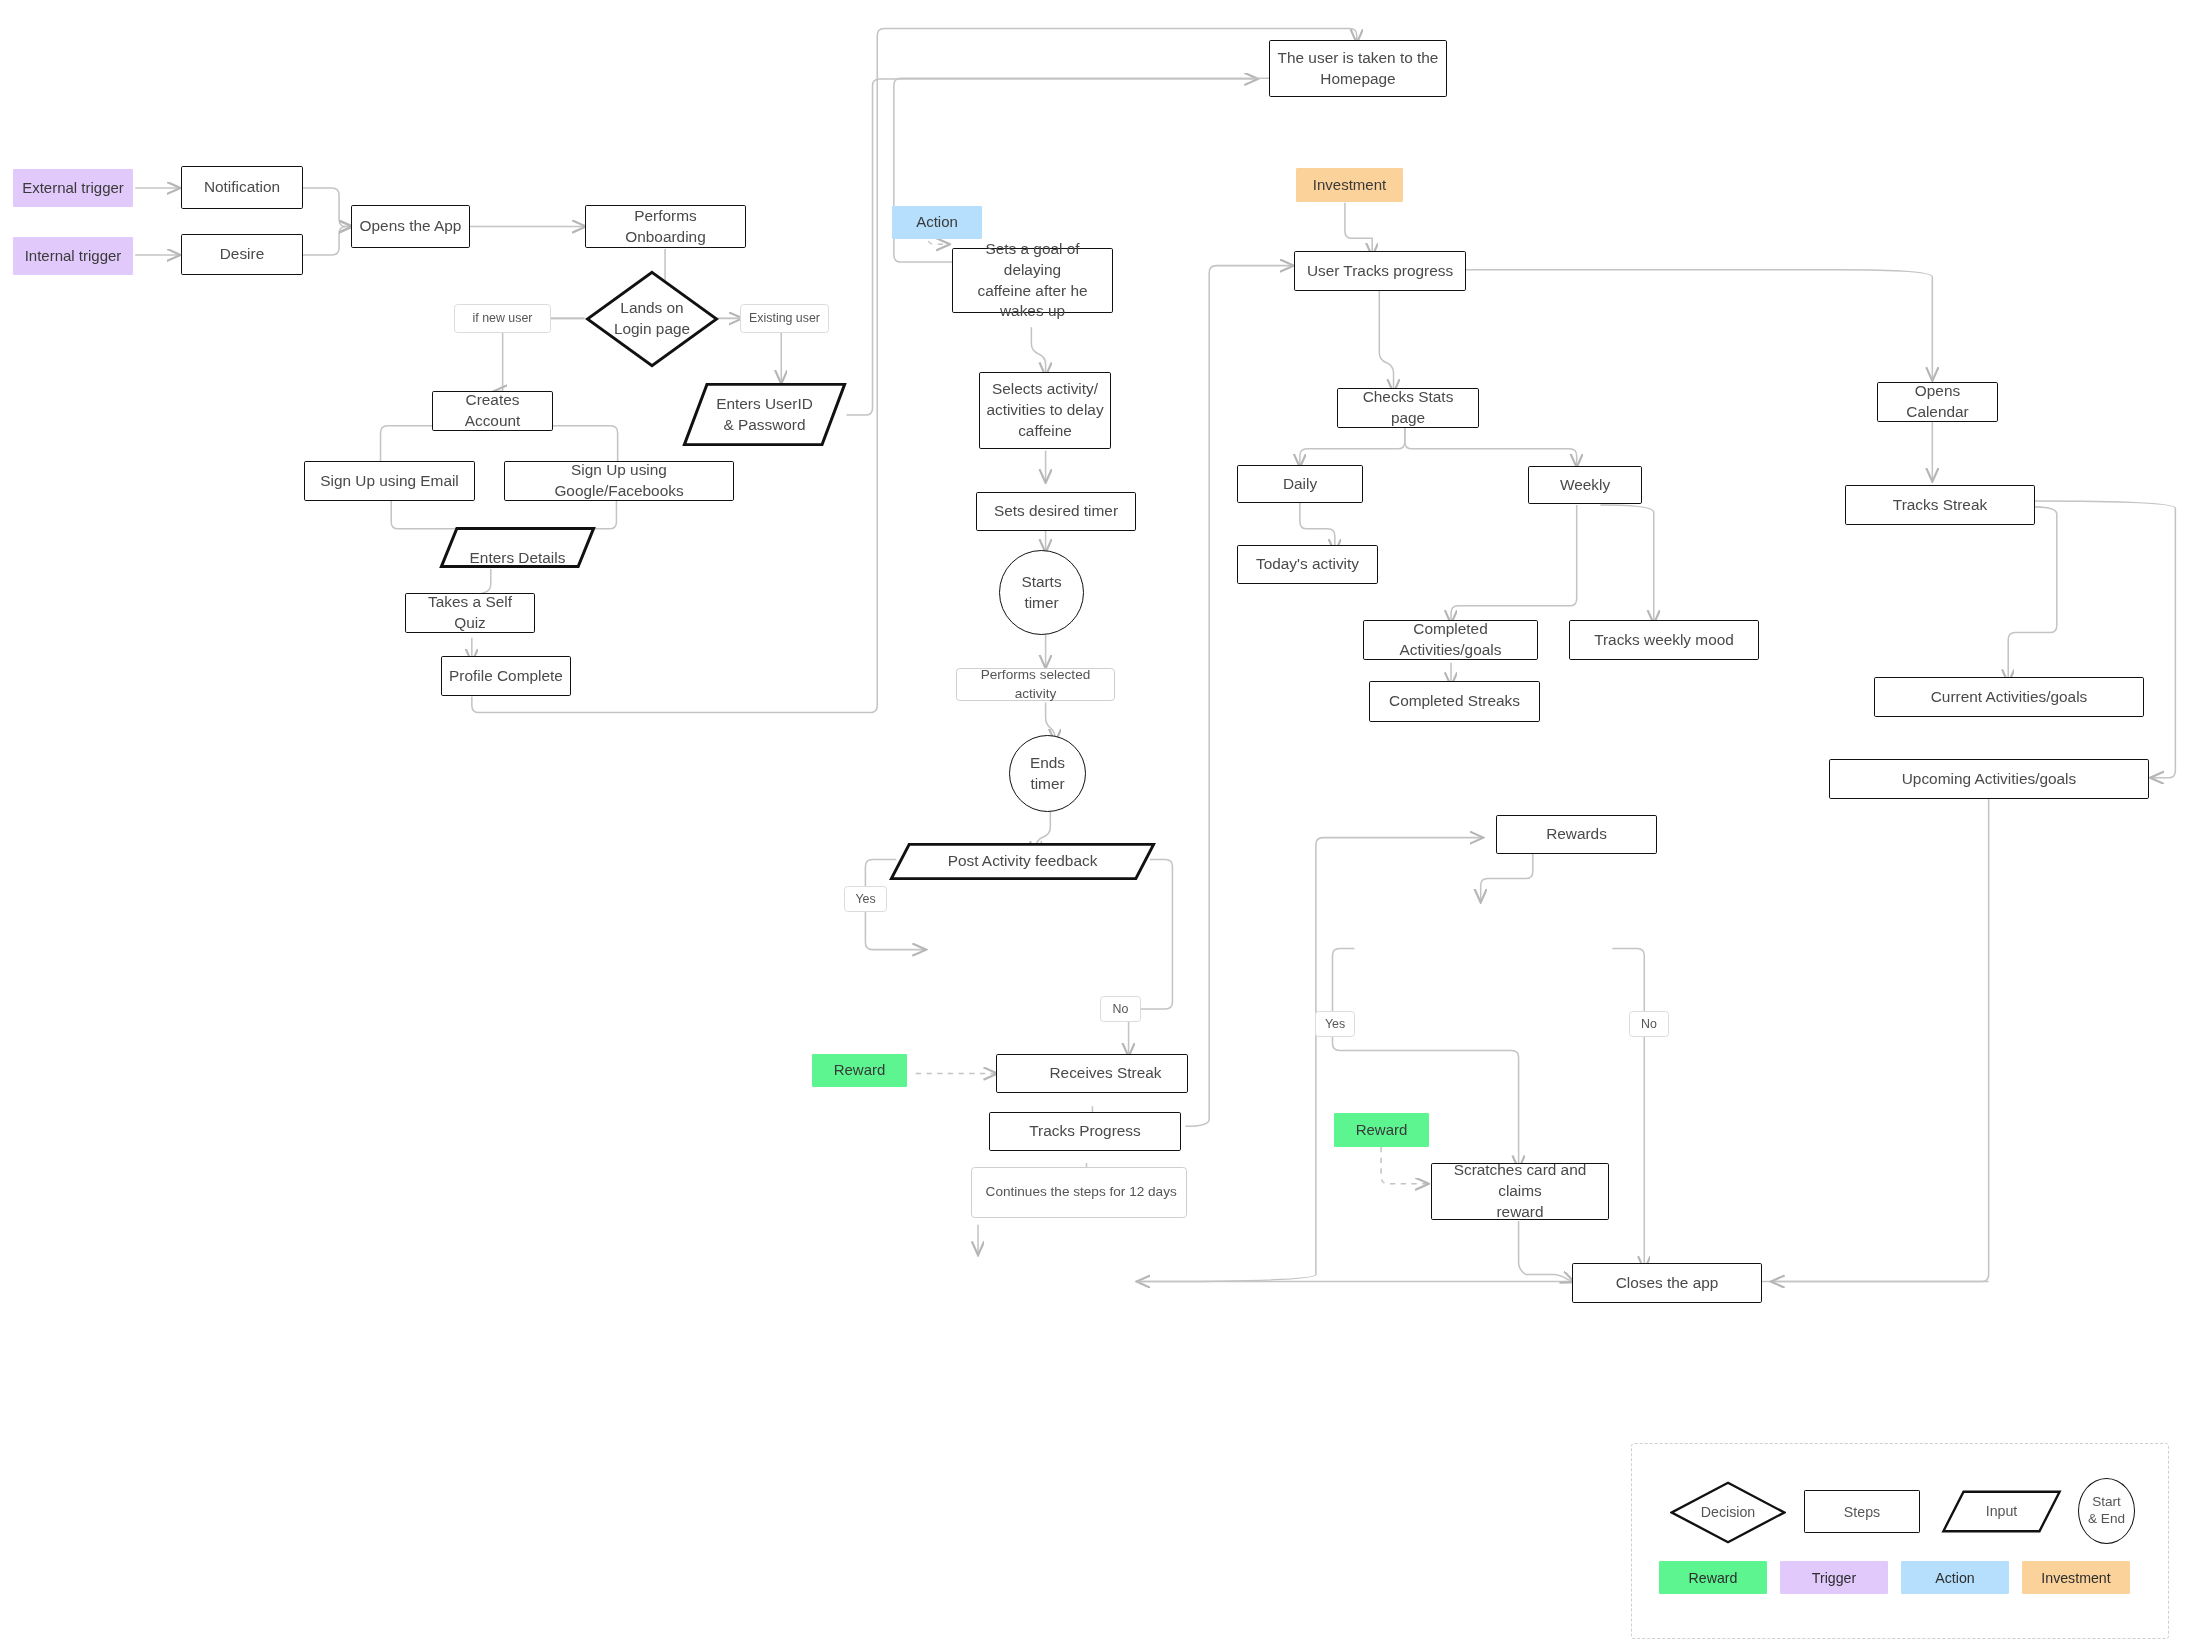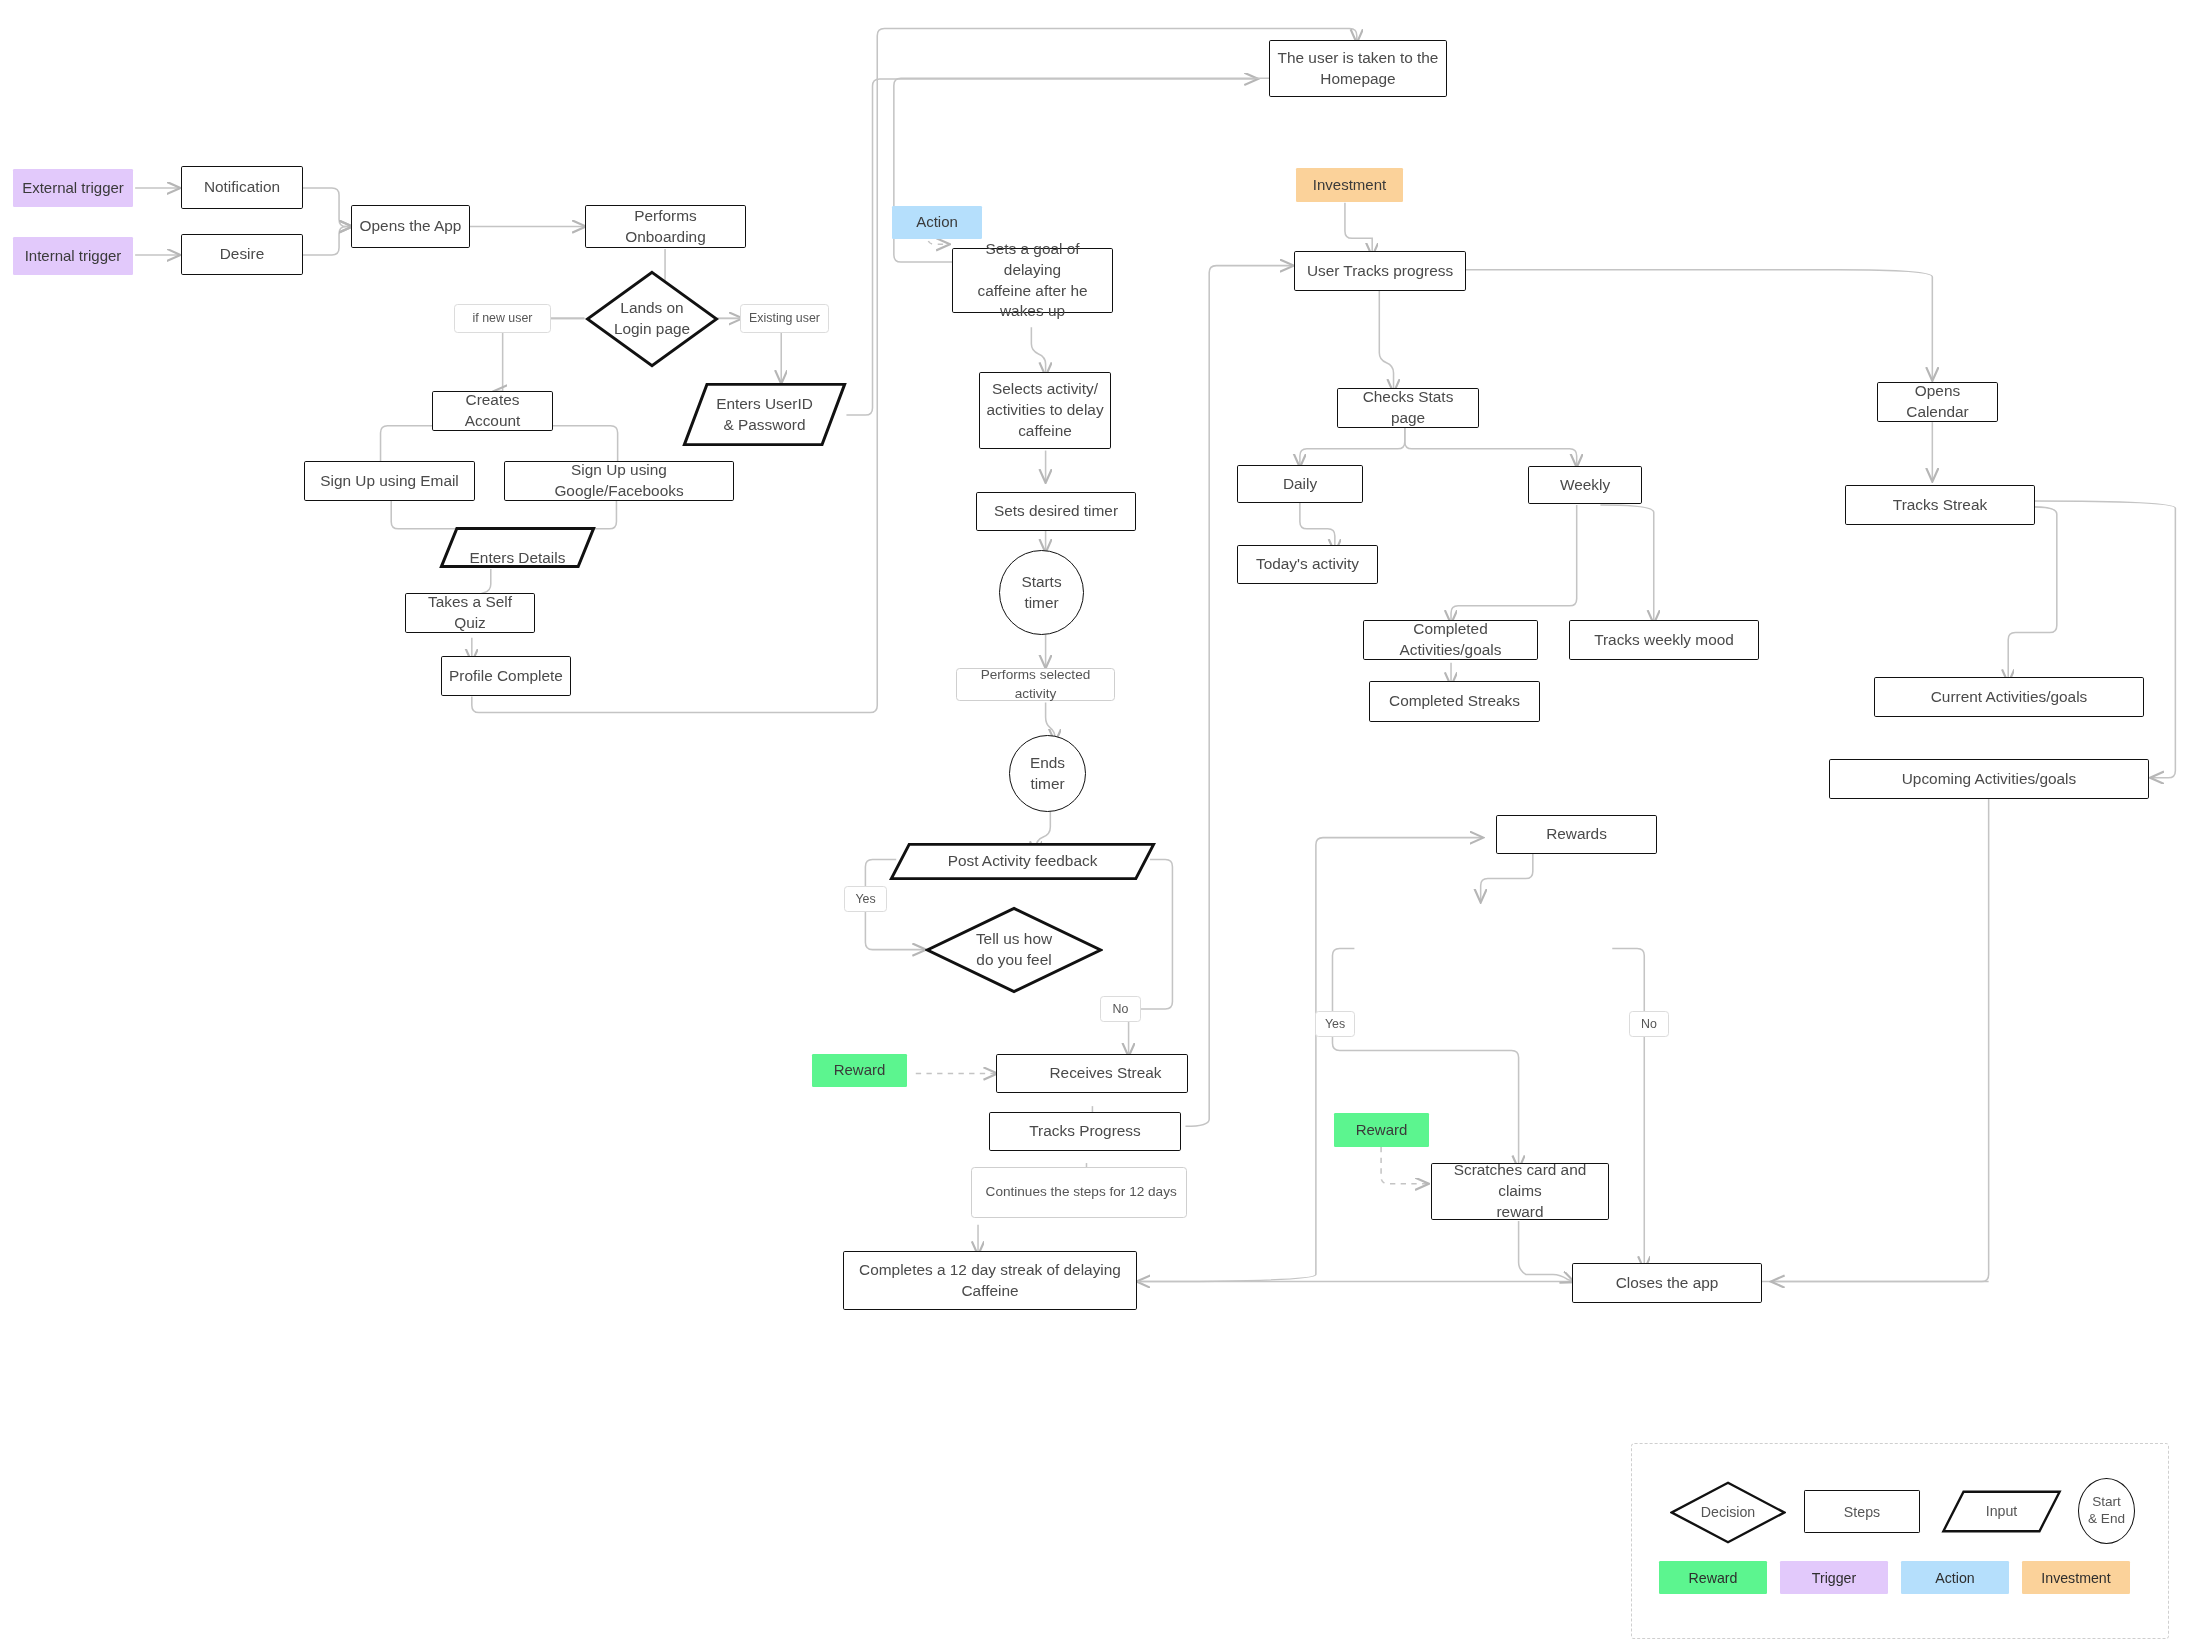--- a/index.html
+++ b/index.html
@@ -235,38 +235,30 @@
 
   <div class="node para" style="left:889px;top:842px;width:267px;height:39px;">
     <svg class="pshape" viewBox="0 0 450 66" preserveAspectRatio="none">
       <polygon points="34,4 446,4 416,62 4,62" fill="#fff" stroke="#111" stroke-width="5"></polygon>
     </svg>
     <div class="ptext">Post Activity feedback</div>
   </div>
 
   <div class="node chip" style="left:844px;top:886px;width:43px;height:26px;">Yes</div>
 
-  <div class="node diamond" style="left:925px;top:906px;width:178px;height:88px;">
-    <svg class="dshape" viewBox="0 0 300 148" preserveAspectRatio="none">
-      <polygon points="150,4 296,74 150,144 4,74" fill="#fff" stroke="#111" stroke-width="5"></polygon>
-    </svg>
-    <div class="dtext" style="white-space:pre-line;">Tell us how
-do you feel</div>
-  </div>
 
   <div class="node chip" style="left:1100px;top:996px;width:41px;height:26px;">No</div>
 
   <div class="node tag reward" style="left:812px;top:1054px;width:95px;height:33px;">Reward</div>
 
   <div class="node step" style="left:996px;top:1054px;width:192px;height:39px;padding-left:33px;">Receives Streak</div>
   <div class="node step" style="left:989px;top:1112px;width:192px;height:39px;">Tracks Progress</div>
 
   <div class="node note" style="left:971px;top:1167px;width:216px;height:51px;padding-left:9px;">Continues the steps for 12 days</div>
 
-  <div class="node step" style="left:843px;top:1251px;width:294px;height:59px;">Completes a 12 day streak of delaying Caffeine</div>
 
   <div class="node tag invest" style="left:1296px;top:168px;width:107px;height:34px;">Investment</div>
 
   <div class="node step" style="left:1294px;top:251px;width:172px;height:40px;">User Tracks progress</div>
   <div class="node step" style="left:1337px;top:388px;width:142px;height:40px;">Checks Stats page</div>
 
   <div class="node step" style="left:1237px;top:465px;width:126px;height:38px;">Daily</div>
   <div class="node step" style="left:1528px;top:466px;width:114px;height:38px;">Weekly</div>
 
   <div class="node step" style="left:1237px;top:545px;width:141px;height:39px;">Today's activity</div>

